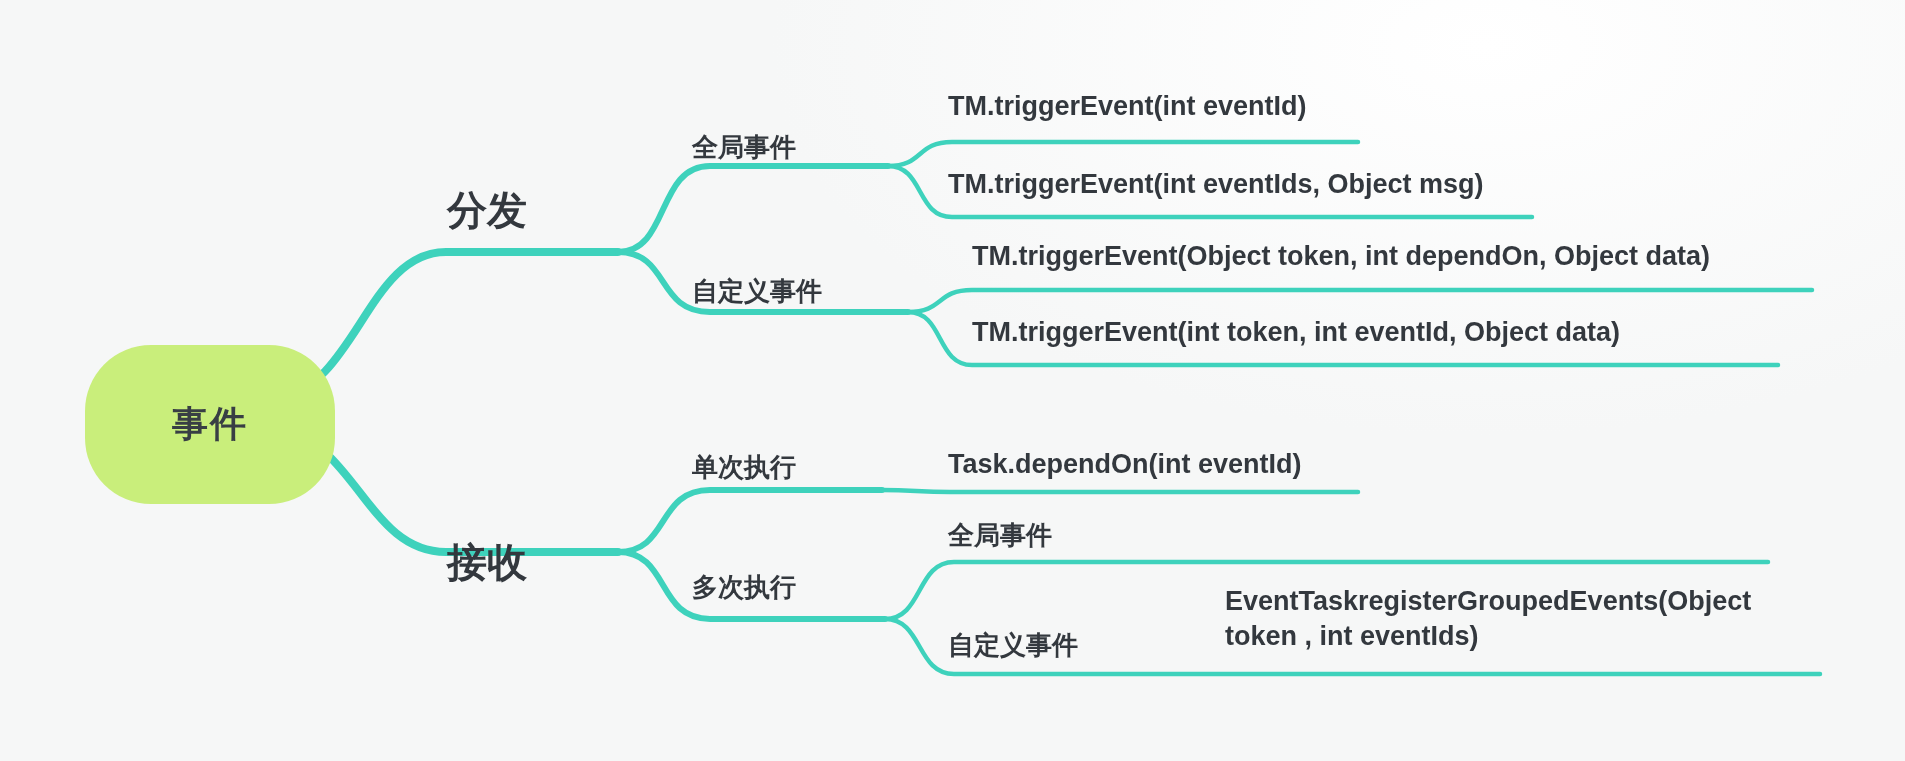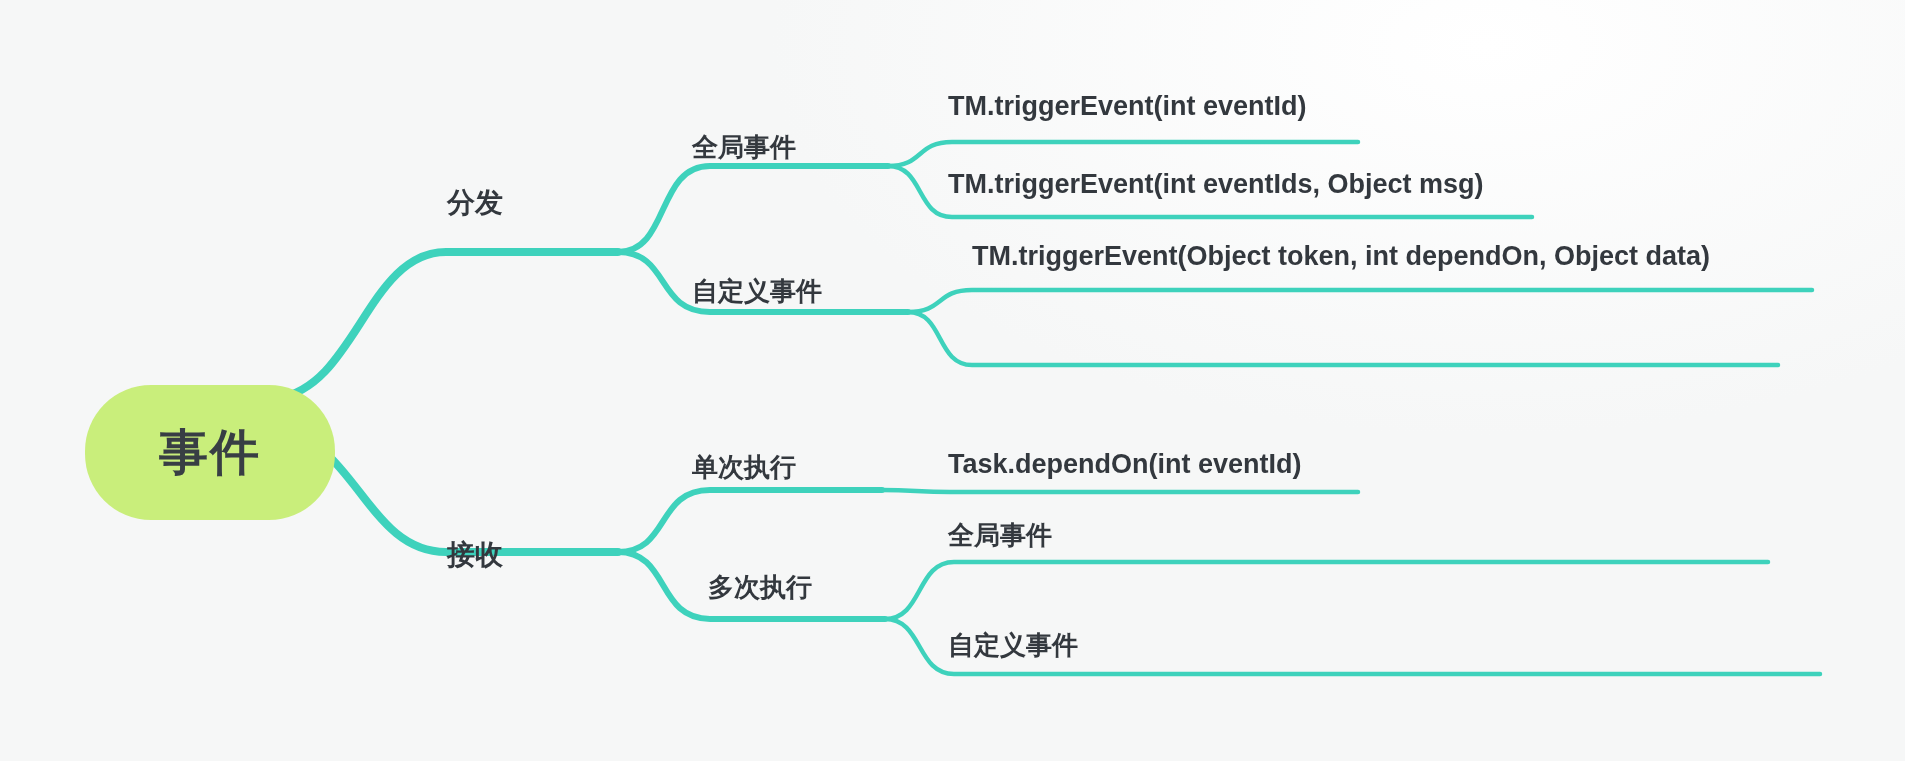--- a/index.html
+++ b/index.html
@@ -33,33 +33,32 @@
   .node {
     position: absolute;
     color: #33383e;
     font-weight: 700;
     white-space: nowrap;
     line-height: 1.2;
   }
   .root-node {
     position: absolute;
     left: 85px; top: 345px;
-    width: 250px; height: 135px;
+    width: 250px; height: 159px;
     background: #c9ee7b;
     border-radius: 66px;
     display: flex;
     align-items: center;
     justify-content: center;
     color: #383e44;
-    font-size: 49px;
+    font-size: 36px;
     font-weight: 700;
     letter-spacing: 2px;
-    margin-top: 40px;
   }
-  .lvl1 { font-size: 28px; }
+  .lvl1 { font-size: 40px; }
   .lvl2 { font-size: 26px; font-family: Liberation Serif, serif; }
   .leaf { font-size: 27px; }
   .wrap2 {
     white-space: normal;
     width: 600px;
     line-height: 1.3;
   }
 </style>
 </head>
 <body>
@@ -92,23 +91,25 @@
 
   <div class="node lvl1" style="left:447px; top:186px;">分发</div>
   <div class="node lvl1" style="left:447px; top:490px;margin-top:48px;">接收</div>
 
   <div class="node lvl2" style="left:692px; top:132px;">全局事件</div>
   <div class="node leaf" style="left:948px; top:90px;text-align:center;">TM.triggerEvent(int eventId)</div>
   <div class="node leaf" style="left:948px; top:168px;">TM.triggerEvent(int eventIds, Object msg)</div>
 
   <div class="node lvl2" style="left:692px; top:276px;">自定义事件</div>
   <div class="node leaf" style="left:972px; top:240px;">TM.triggerEvent(Object token, int dependOn, Object data)</div>
+  <div class="node leaf" style="left:972px; top:316px;">TM.triggerEvent(int token, int eventId, Object data)</div>
 
   <div class="node lvl2" style="left:692px; top:452px;">单次执行</div>
   <div class="node leaf" style="left:948px; top:448px;">Task.dependOn(int eventId)</div>
 
-  <div class="node lvl2" style="left:692px; top:572px;margin-left:16px;">多次执行</div>
+  <div class="node lvl2" style="left:692px; top:572px;">多次执行</div>
 
   <div class="node lvl2" style="left:948px; top:520px;">全局事件</div>
 
   <div class="node lvl2" style="left:948px; top:630px;">自定义事件</div>
+  <div class="node leaf wrap2" style="left:1225px; top:584px;">EventTaskregisterGroupedEvents(Object token , int eventIds)</div>
 
 </div>
 
 </body></html>

